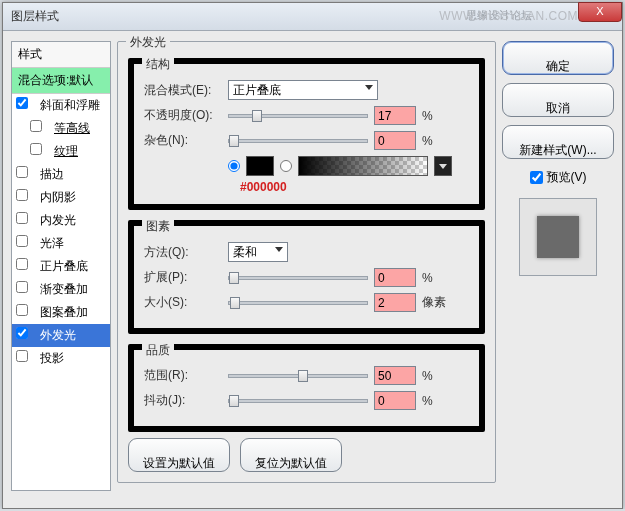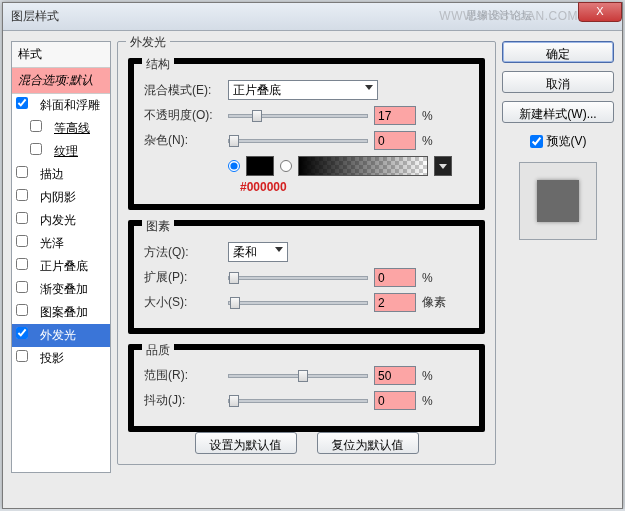--- a/index.html
+++ b/index.html
@@ -6,21 +6,21 @@
 body { background: #d8dde2; display: flex; justify-content: center; align-items: flex-start; padding-top: 2px; }
 .window { width: 621px; height: 507px; background: #ebebeb; border: 1px solid #7a7a7a; box-shadow: 0 0 5px rgba(0,0,0,.3); }
 .titlebar { height: 28px; background: linear-gradient(#e8eef5,#d4dce6); border-bottom: 1px solid #a0a8b2; display: flex; align-items: center; padding: 0 4px 0 8px; position: relative; }
 .titlebar-title { color: #333; }
 .titlebar-right { position: absolute; right: 90px; top: 5px; color: #9aa0a8; font-size: 11px; }
 .titlebar-url { position: absolute; right: 44px; top: 6px; color: #b8bcc2; font-size: 12px; letter-spacing: 0.5px; }
 .close-btn { position: absolute; right: 0; top: -1px; width: 44px; height: 20px; background: linear-gradient(#e07a7a,#c93a3a); border: 1px solid #8a2a2a; border-bottom-left-radius: 4px; border-bottom-right-radius: 4px; color: #fff; text-align: center; line-height: 16px; font-size: 11px; }
 .content { display: flex; padding: 10px 8px; gap: 6px; }
 .sidebar { width: 100px; border: 1px solid #9aa2ab; background: #fff; }
 .sidebar-header { padding: 4px 6px; border-bottom: 1px solid #ccc; background: #f7f7f7; }
-.sidebar-subheader { padding: 4px 6px; border-bottom: 1px solid #ccc; background: #fca5a5; font-style: italic; }
+.sidebar-subheader { padding: 4px 6px; border-bottom: 1px solid #ccc; background: #86efac; }
 .sidebar-item { display: flex; align-items: flex-start; padding: 3px 4px; gap: 12px; cursor: default; }
 .sidebar-item.indent { padding-left: 18px; text-decoration: underline; }
 .sidebar-item.selected { background: #3a75d8; color: #fff; }
 .sidebar-item input[type=checkbox] { width: 12px; height: 12px; }
 .main { flex: 1; }
 .group { border: 1px solid #9aa2ab; border-radius: 2px; margin-bottom: 8px; padding: 6px 10px 10px; position: relative; }
 .group-inner .legend, .group > .legend { position: absolute; top: -8px; left: 8px; background: #ebebeb; padding: 0 4px; color: #333; }
 .group-inner { border: 6px solid #000000; border-radius: 2px; padding: 10px 10px 10px; margin-top: 10px; position: relative; }
 .row { display: flex; align-items: center; gap: 6px; margin: 6px 0; }
 .row-label { width: 78px; text-align: left; color: #333; }
@@ -33,22 +33,22 @@
 .radio { width: 12px; height: 12px; }
 .color-swatch { width: 28px; height: 20px; border: 1px solid #555; background: #000; }
 .gradient-swatch { width: 130px; height: 20px; border: 1px solid #555; background: repeating-conic-gradient(#ccc 0 25%, #fff 0 50%) 0 0/8px 8px; position: relative; }
 .gradient-swatch::before { content:""; position:absolute; inset:0; background: linear-gradient(90deg, #000, rgba(0,0,0,0)); }
 .grad-chev { width: 18px; height: 20px; border: 1px solid #555; background: #222; display: inline-flex; align-items: center; justify-content: center; }
 .grad-chev::after { content:""; width:0; height:0; border-left:4px solid transparent; border-right:4px solid transparent; border-top:5px solid #ddd; }
 .hexnote { color: #d42020; font-weight: bold; margin-left: 96px; margin-top: -2px; }
 .contour-swatch { width: 28px; height: 22px; border: 1px solid #7a8490; background: linear-gradient(135deg,#fff 49%, #888 51%); }
 .contour-chev { width: 14px; height: 22px; border: 1px solid #7a8490; border-left: none; display: inline-flex; align-items: center; justify-content: center; background: #eee; }
 .contour-chev::after { content:""; width:0;height:0;border-left:3px solid transparent;border-right:3px solid transparent;border-top:4px solid #333; }
-.btn { height: 22px; padding: 4px 14px; border: 1px solid #7a8490; background: linear-gradient(#fdfdfd,#e6e9ec); border-radius: 3px; cursor: default; }
-.btn-row { display: flex; gap: 20px; justify-content: center; margin-top: 0; }
+.btn { height: 22px; padding: 16px 14px; border: 1px solid #7a8490; background: linear-gradient(#fdfdfd,#e6e9ec); border-radius: 9px; cursor: default; }
+.btn-row { display: flex; gap: 10px; margin-top: 6px; }
 .right-panel { width: 112px; display: flex; flex-direction: column; gap: 8px; align-items: stretch; }
 .right-panel .btn { width: 100%; }
 .btn.primary { border: 1px solid #4a6aa8; box-shadow: 0 0 0 1px #9bb6e6 inset; }
 .preview-check { display: flex; align-items: center; gap: 4px; justify-content: center; margin-top: 2px; }
 .preview-box { width: 78px; height: 78px; border: 1px solid #9aa2ab; background: #e4e4e4; align-self: center; display: flex; align-items: center; justify-content: center; margin-top: 4px; }
 .preview-inner { width: 42px; height: 42px; background: #6a6a6a; box-shadow: 0 0 4px rgba(0,0,0,.4); }
 </style>
 </head>
 <body>
 

